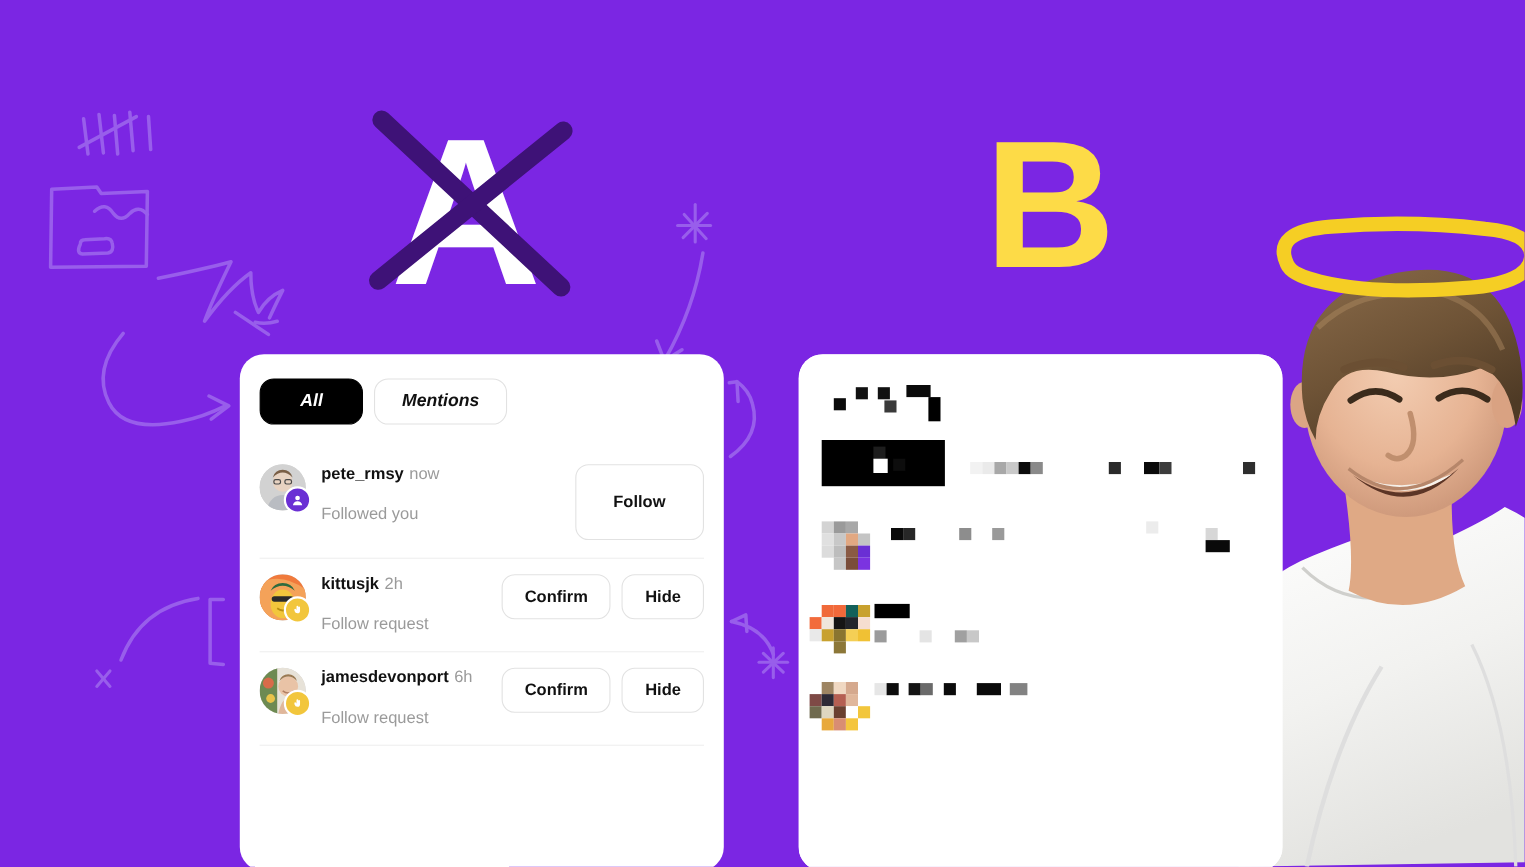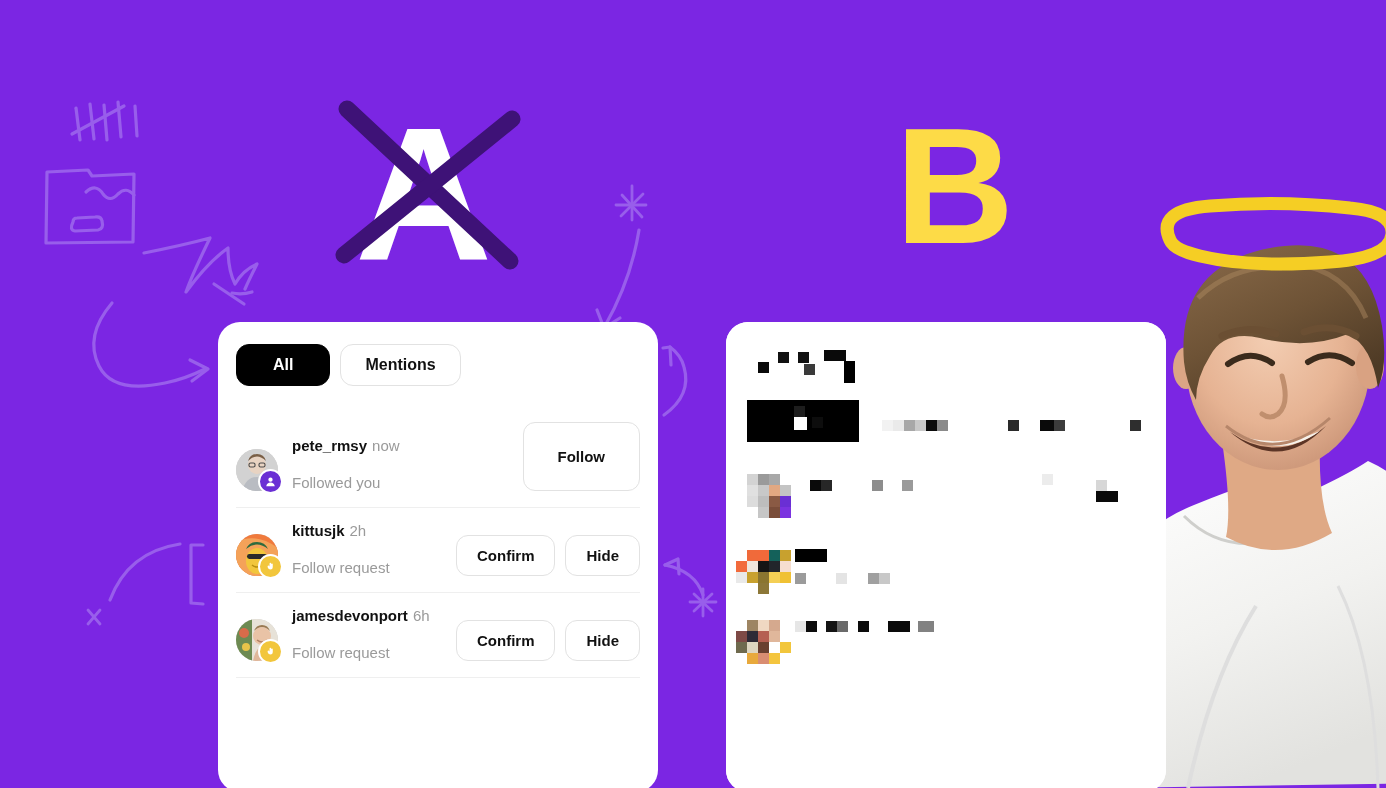--- a/index.html
+++ b/index.html
@@ -28,31 +28,31 @@
     position:absolute;background:#ffffff;border-radius:22px;overflow:hidden;
   }
   .card-left{left:218px;top:322px;width:440px;height:470px;}
   .card-right{left:726px;top:322px;width:440px;height:470px;}
 
   .card-title{
     margin:28px 0 0 18px;font-size:34px;font-weight:800;color:#0b0b0b;
     letter-spacing:-0.5px;
   }
 
-  .tabs{display:flex;gap:10px;margin:22px 0 0 18px;}
+  .tabs{display:flex;gap:10px;margin:22px 0 0 18px;font-style:italic;}
   .tab{
     border:1px solid #e2e2e2;border-radius:13px;background:#fff;color:#111;
     font-size:16px;font-weight:700;padding:11px 24px;white-space:nowrap;
     font-family:"Liberation Sans","DejaVu Sans",sans-serif;
   }
   .tab.active{background:#000;color:#fff;border-color:#000;padding:11px 36px;}
 
   .feed{margin:22px 18px 0 18px;}
   .row{
-    display:flex;align-items:flex-end;gap:14px;padding:14px 0 16px 0;
+    display:flex;align-items:flex-start;gap:14px;padding:14px 0 16px 0;
     border-bottom:1px solid #efefef;
   }
   .av-wrap{position:relative;width:42px;height:42px;flex:0 0 42px;}
   .avatar{
     width:42px;height:42px;border-radius:50%;overflow:hidden;position:relative;
     background:#cfcfcf;
   }
   .badge{
     position:absolute;right:-5px;bottom:-3px;width:21px;height:21px;border-radius:50%;
     border:2px solid #fff;display:flex;align-items:center;justify-content:center;

